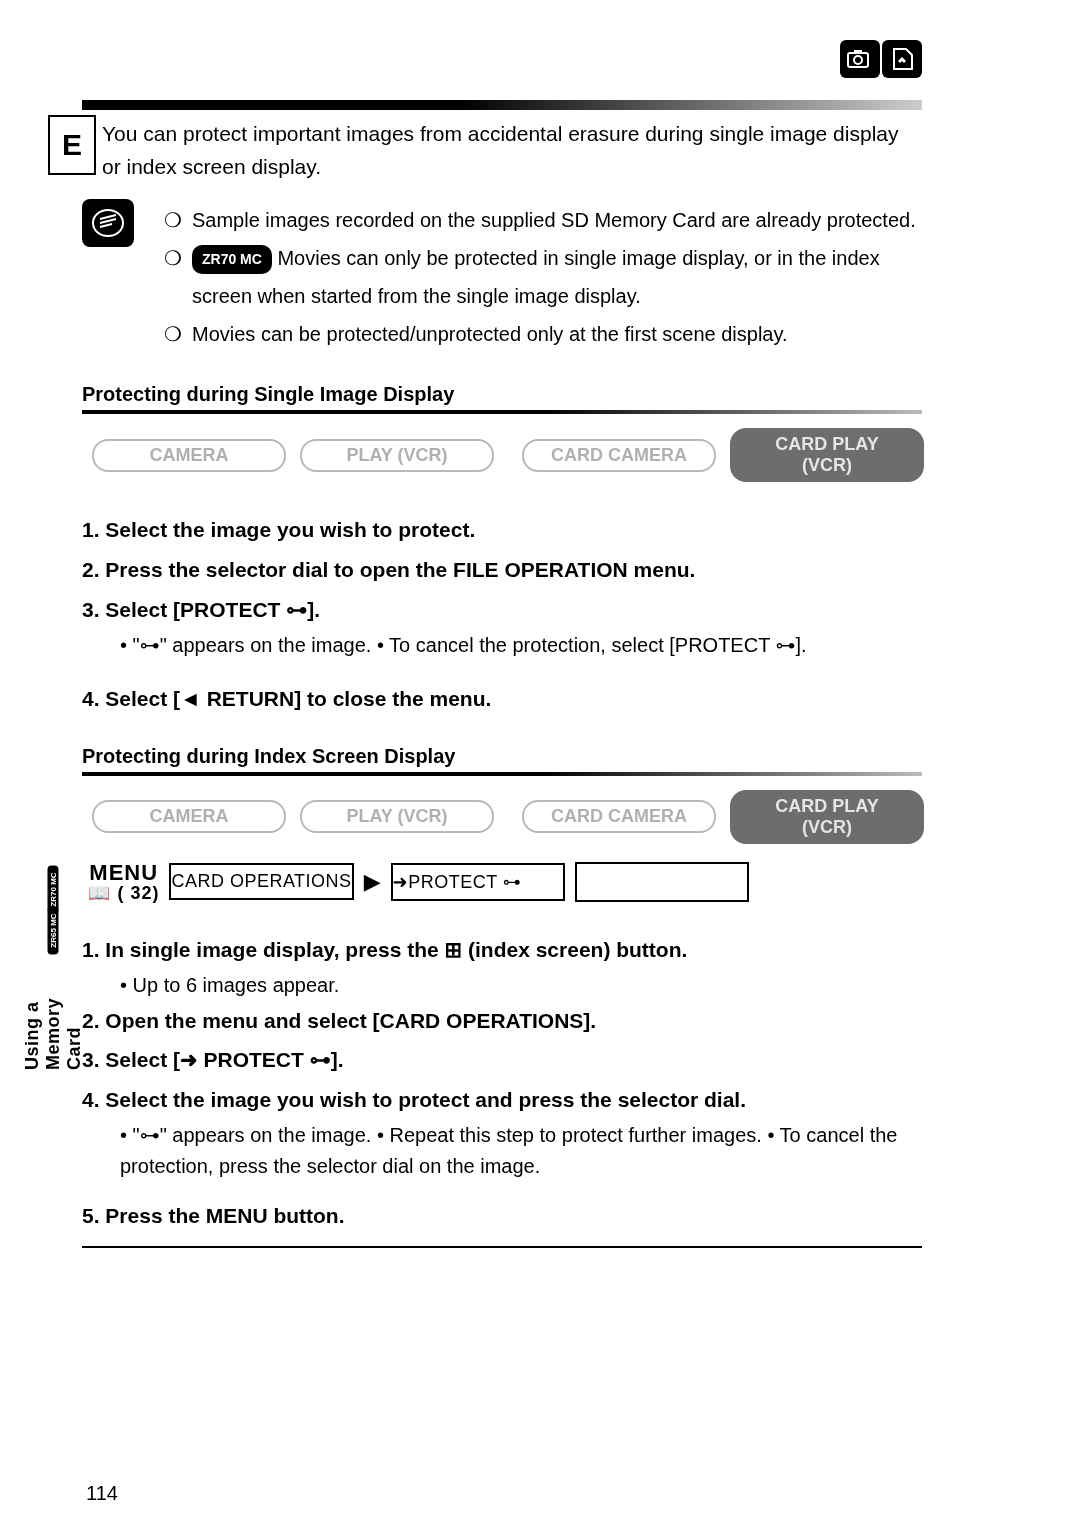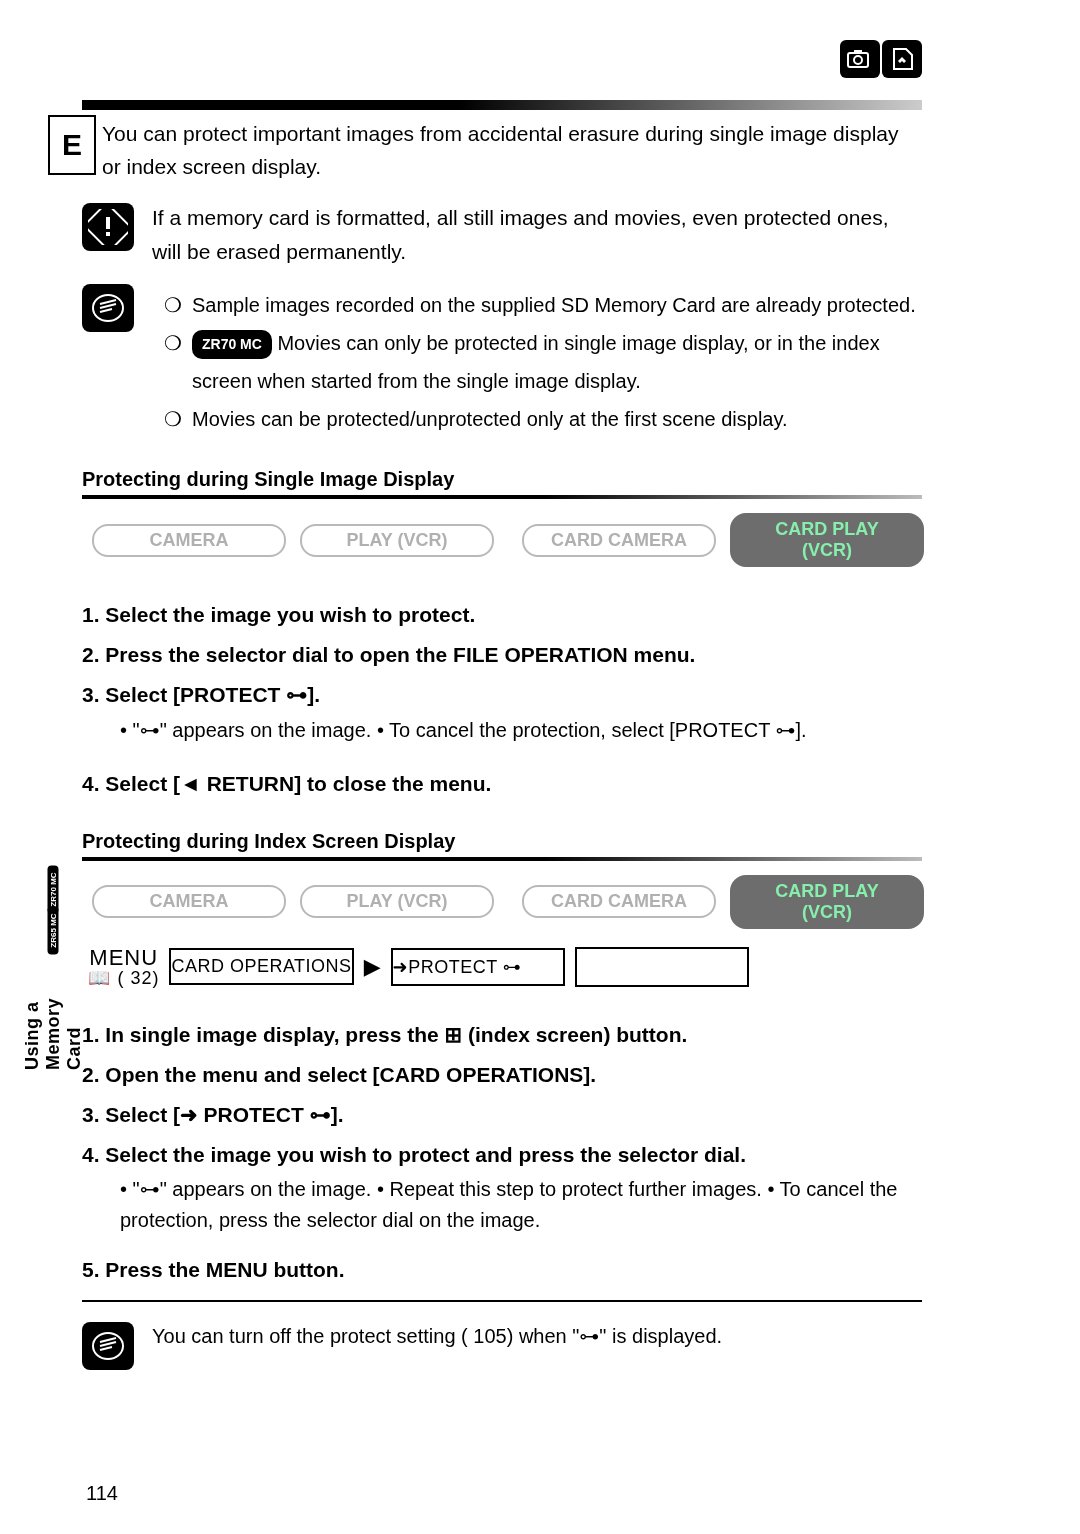--- a/index.html
+++ b/index.html
@@ -128,21 +128,21 @@
     text-align: center;
     min-width: 150px;
   }
   .divider {
     width: 4px;
     height: 36px;
     background: #000;
   }
   .mode.active {
     background: #6d6d6d;
-    color: #86efac;
+    color: #e5e5e5;
     border-color: #6d6d6d;
   }
   
   .steps {
     margin-top: 28px;
     font-size: 21px;
     line-height: 1.9;
     font-weight: bold;
   }
   .steps .sub {
@@ -151,21 +151,21 @@
     font-size: 20px;
     line-height: 1.55;
   }
   
   .menu-path {
     display: flex;
     align-items: center;
     gap: 10px;
     margin: 18px 0 10px 6px;
   }
-  .menu-label { font-weight: 400; font-size: 22px; letter-spacing: 1px; text-align: center; line-height: 1; }
+  .menu-label { font-weight: 700; font-size: 22px; letter-spacing: 1px; text-align: center; line-height: 1; }
   .menu-label .book { font-size: 18px; display:block; }
   .path-box {
     border: 2px solid #000;
     padding: 6px 0;
     font-size: 18px;
     letter-spacing: 0.5px;
     min-width: 170px;
   }
   .path-sep { font-size: 22px; }
   .blank-box { border: 2px solid #000; width: 170px; height: 36px; }
@@ -238,30 +238,20 @@
   </div>
 
   <div class="top-rule"></div>
 
   <div class="e-tab">
       <span>E</span>
     </div>
 
   <div class="intro">You can protect important images from accidental erasure during single image display or index screen display.</div>
 
-  <div class="row-icon">
-    <div class="warn-ic">
-      <svg width="40" height="36" viewBox="0 0 40 36">
-          <rect x="2" y="2" width="36" height="32" rx="4" fill="none" stroke="#fff" stroke-width="2" transform="rotate(45 20 18)"></rect>
-          <rect x="18" y="8" width="4" height="12" fill="#fff"></rect>
-          <rect x="18" y="23" width="4" height="4" fill="#fff"></rect>
-        </svg>
-    </div>
-    <div class="txt">If a memory card is formatted, all still images and movies, even protected ones, will be erased permanently.</div>
-  </div>
 
   <div class="row-icon" style="margin-top:14px">
     <div class="note-ic">
       <svg width="36" height="32" viewBox="0 0 36 32">
           <ellipse cx="18" cy="16" rx="15" ry="13" fill="none" stroke="#fff" stroke-width="2"></ellipse>
           <path d="M10 12 L26 8 M10 16 L26 12 M10 20 L22 17" stroke="#fff" stroke-width="2"></path>
         </svg>
     </div>
     <div class="txt">
       <ul class="bullet-list" style="margin-left:0">
@@ -308,37 +298,29 @@
       <span class="book">📖 <span>( 32)</span></span>
     </div>
     <div class="path-box">CARD OPERATIONS</div>
     <div class="path-sep">▶</div>
     <div class="path-box">➜PROTECT ⊶</div>
     <div class="blank-box"></div>
   </div>
 
   <div class="steps">
     <div>1. In single image display, press the ⊞ (index screen) button.</div>
+    <div class="sub">• Up to 6 images appear.</div>
     <div>2. Open the menu and select [CARD OPERATIONS].</div>
     <div>3. Select [➜ PROTECT ⊶].</div>
     <div>4. Select the image you wish to protect and press the selector dial.</div>
     <div class="sub">• "⊶" appears on the image. • Repeat this step to protect further images. • To cancel the protection, press the selector dial on the image.</div>
     <div style="margin-top:14px">5. Press the MENU button.</div>
   </div>
 
   <div class="thin-rule"></div>
-  <div class="foot-row">
-    <div class="note-ic">
-      <svg width="36" height="32" viewBox="0 0 36 32">
-          <ellipse cx="18" cy="16" rx="15" ry="13" fill="none" stroke="#fff" stroke-width="2"></ellipse>
-          <path d="M10 12 L26 8 M10 16 L26 12 M10 20 L22 17" stroke="#fff" stroke-width="2"></path>
-        </svg>
-    </div>
-    <div class="txt">You can turn off the protect setting ( 105) when "⊶" is displayed.</div>
-  </div>
 
 </div>
 
 <div class="side-tab">
   <div class="side-models">
     <div class="m">ZR70 MC</div>
     <div class="m">ZR65 MC</div>
   </div>
   <div class="side-text">Using a Memory Card</div>
 </div>

